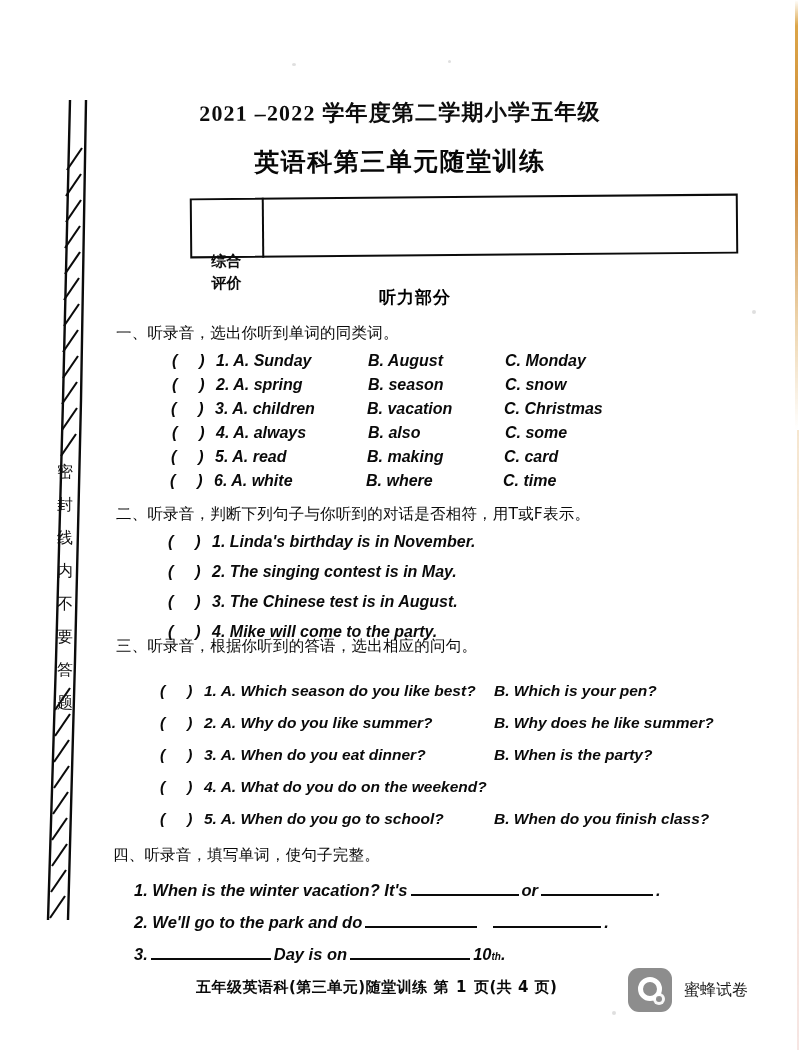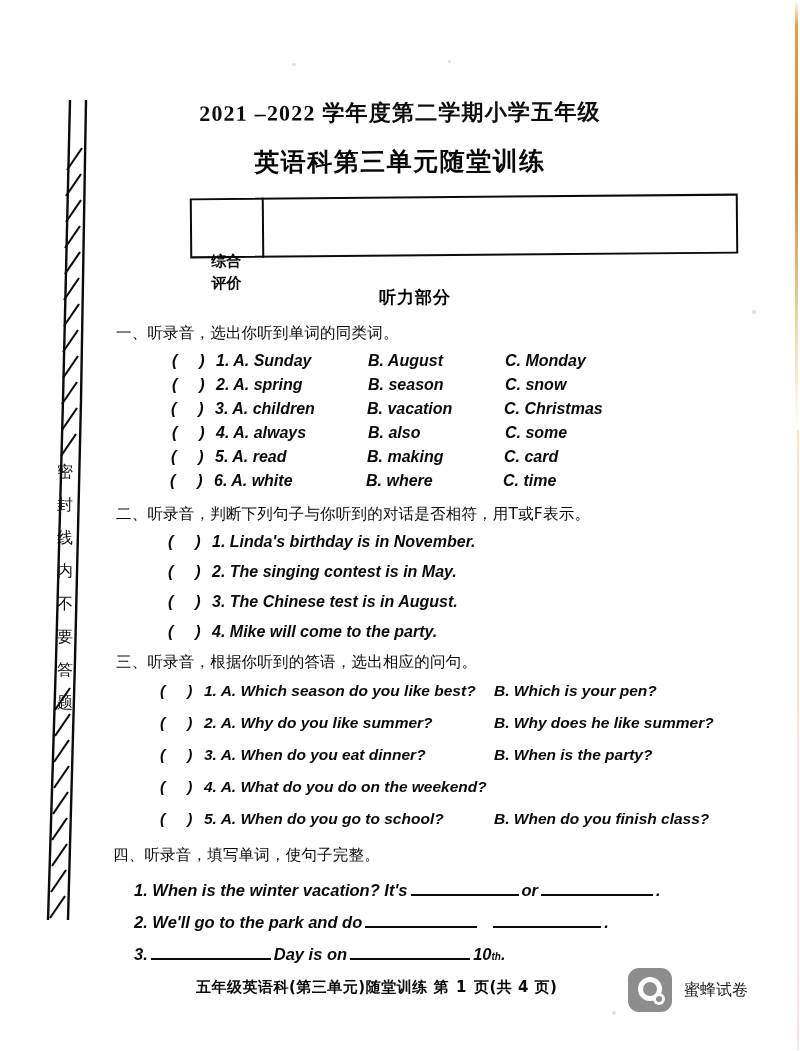--- a/index.html
+++ b/index.html
@@ -404,21 +404,21 @@
 </div>
 <div class="opt-row" style="left:168px; top:593px;">
   <span class="paren"><span class="lp">(</span>)</span>
   <span>3.</span>&nbsp;<span>The Chinese test is in August.</span>
 </div>
 <div class="opt-row" style="left:168px; top:623px;">
   <span class="paren"><span class="lp">(</span>)</span>
   <span>4.</span>&nbsp;<span>Mike will come to the party.</span>
 </div>
 
-<div class="q-head" style="left:116px; top:652px;">三、听录音，根据你听到的答语，选出相应的问句。</div>
+<div class="q-head" style="left:116px; top:636px;">三、听录音，根据你听到的答语，选出相应的问句。</div>
 
 <div class="opt-row s3" style="left:160px; top:682px;">
   <span class="paren"><span class="lp">(</span>)</span>
   <span class="col-a"><span>1.</span> <span>A. Which season do you like best?</span></span>
   <span class="col-b">B. Which is your pen?</span>
 </div>
 <div class="opt-row s3" style="left:160px; top:714px;">
   <span class="paren"><span class="lp">(</span>)</span>
   <span class="col-a"><span>2.</span> <span>A. Why do you like summer?</span></span>
   <span class="col-b">B. Why does he like summer?</span>

